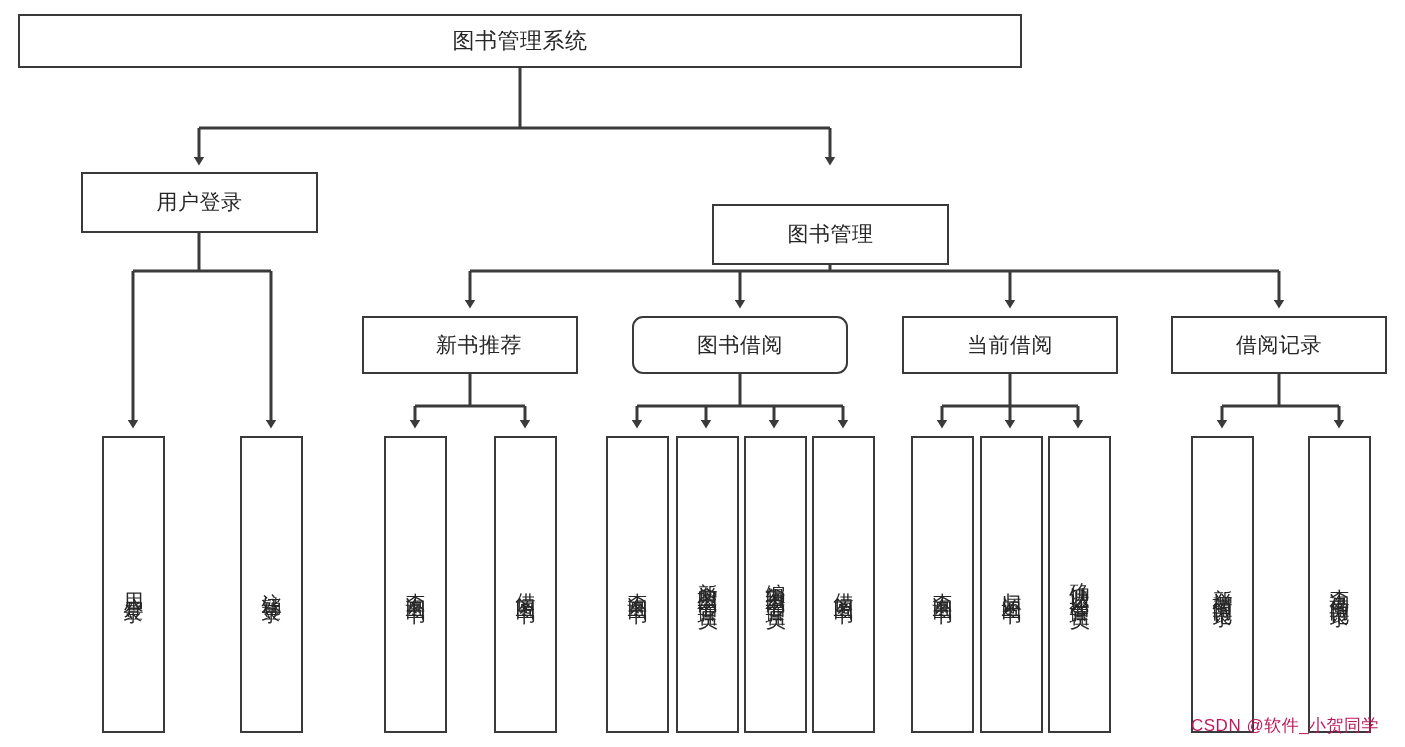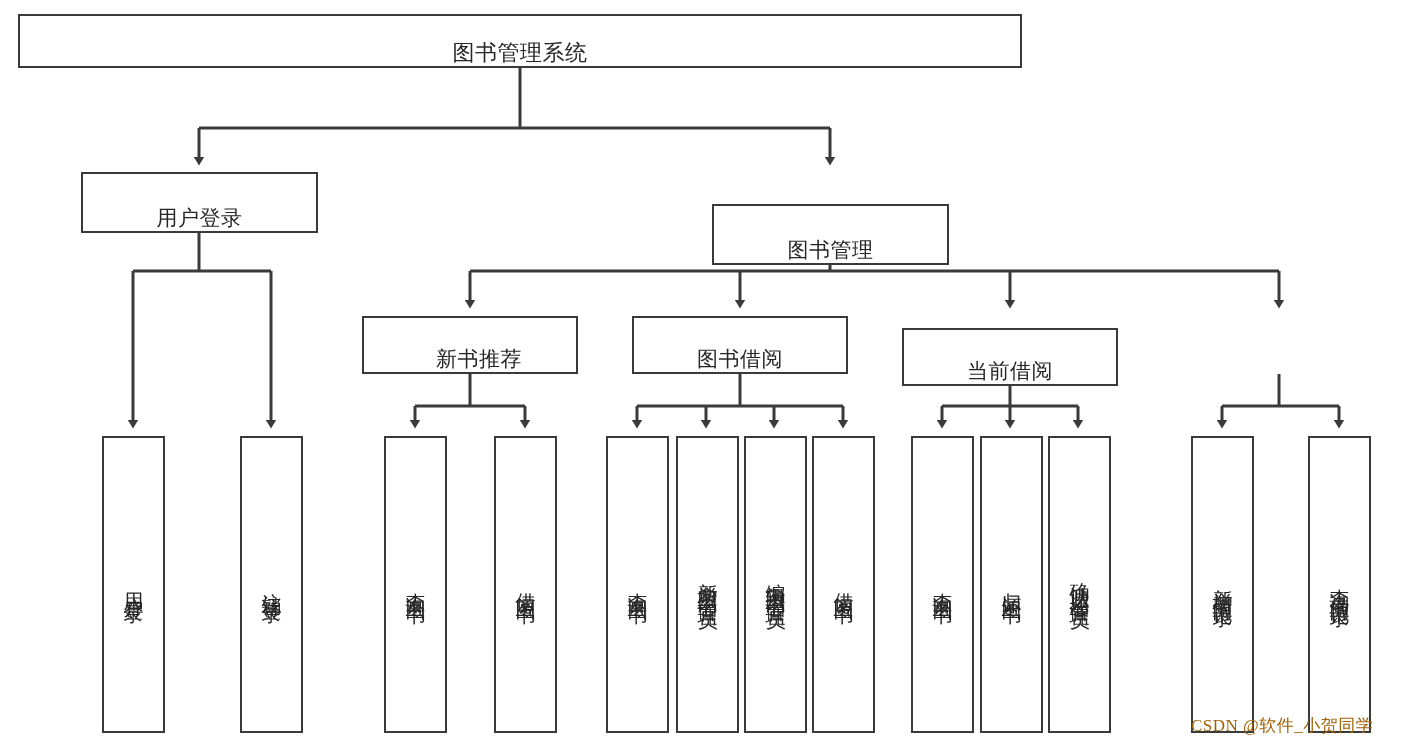--- a/index.html
+++ b/index.html
@@ -26,21 +26,21 @@
     width: 1405px;
     height: 747px;
     pointer-events: none;
   }
   .node {
     position: absolute;
     box-sizing: border-box;
     background: #ffffff;
     border: 2px solid #3a3a3a;
     display: flex;
-    align-items: flex-end;
+    align-items: center;
     justify-content: center;
     z-index: 2;
   }
   .node-label {
     color: #262626;
     text-align: center;
     line-height: 1.18;
     white-space: pre;
   }
   .node.horiz .node-label {
@@ -60,25 +60,25 @@
     text-orientation: upright;
     font-size: 20px;
     line-height: 1.45;
     letter-spacing: 4px;
     max-height: 270px;
     white-space: normal;
   }
   .watermark {
     position: absolute;
     font-size: 17px;
-    color: #a16207;
+    color: #be185d;
     letter-spacing: 0.5px;
     white-space: nowrap;
     z-index: 5;
-    font-family: Liberation Serif, serif;
+    font-family: Liberation Sans, sans-serif;
   }
 </style>
 </head>
 <body>
 
 <div id="canvas">
 
   <svg id="edges" viewBox="0 0 1405 747" xmlns="http://www.w3.org/2000/svg">
     <defs>
       <marker id="arrow" markerWidth="10" markerHeight="11" refX="1.5" refY="5.5" orient="auto" markerUnits="userSpaceOnUse">
@@ -141,28 +141,31 @@
   </div>
 
   <div class="node horiz" style="left:712px; top:172px; width:237px; height:61px;margin-top:32px;">
     <span class="node-label">图书管理</span>
   </div>
 
   <div class="node horiz" style="left:362px; top:316px; width:216px; height:58px;padding-left:18px;">
     <span class="node-label">新书推荐</span>
   </div>
 
-  <div class="node horiz" style="left:632px; top:316px; width:216px; height:58px;">
+  <div class="node horiz" style="left:632px; top:316px; width:216px; height:58px;border-radius:11px;">
     <span class="node-label">图书借阅</span>
   </div>
 
-  <div class="node horiz" style="left:902px; top:316px; width:216px; height:58px;margin-top:12px;">
+  <div class="node horiz" style="left:902px; top:316px; width:216px; height:58px;">
     <span class="node-label">当前借阅</span>
   </div>
 
+  <div class="node horiz" style="left:1171px; top:316px; width:216px; height:58px;">
+    <span class="node-label">借阅记录</span>
+  </div>
 
   <div class="node vert" style="left:102px; top:436px; width:63px; height:297px;">
     <span class="node-label">用户登录</span>
   </div>
 
   <div class="node vert" style="left:240px; top:436px; width:63px; height:297px;">
     <span class="node-label">注销登录</span>
   </div>
 
   <div class="node vert" style="left:384px; top:436px; width:63px; height:297px;">

